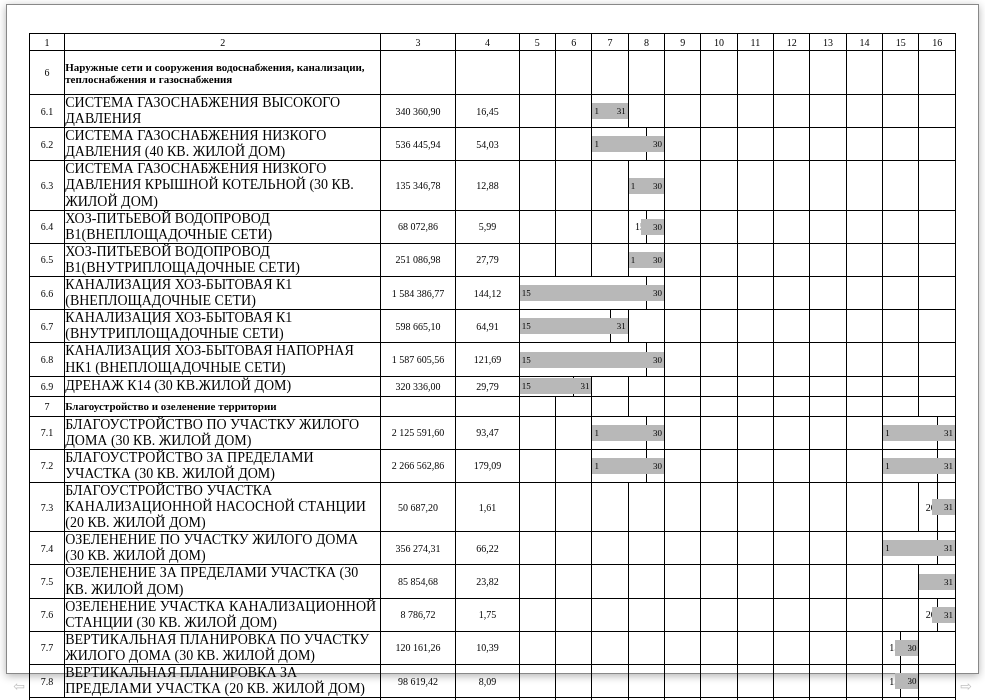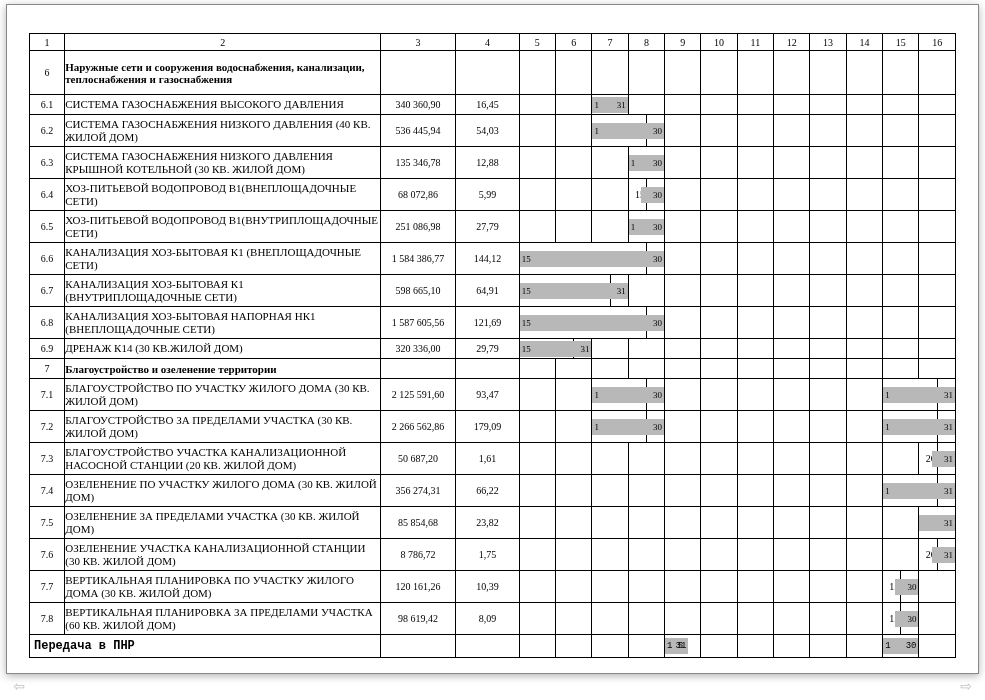--- a/index.html
+++ b/index.html
@@ -38,21 +38,21 @@
     height: 16px;
     font-size: 10px;
   }
   .section-head {
     font-weight: bold;
     font-size: 11px;
     text-align: left;
     padding: 2px 4px;
   }
   .num-cell { text-align:center; font-size:10px;}
-  .desc-cell { text-align:left; padding:2px 4px; font-size:11px; line-height:1.15;}
+  .desc-cell { text-align:left; padding:2px 4px; font-size:14px; line-height:1.15;}
   .val-cell { text-align:center; font-size:10px;}
   .two-line { height:32px;}
   .one-line { height:20px;}
   .three-line { height:44px;}
   .gantt-cell { position:relative; height:100%; padding:0;}
   .bar {
     position:absolute;
     top:50%; transform:translateY(-50%);
     height:16px;
     background:#b8b8b8;
@@ -589,21 +589,21 @@
   <td class="gantt-cell">
             <div class="bar" style="left:-6px;right:0;">
               <span class="rnum">30</span>
             </div>
           </td>
   <td colspan="2"></td>
 </tr>
 
 <tr class="two-line">
   <td class="num-cell">7.8</td>
-  <td class="desc-cell">ВЕРТИКАЛЬНАЯ ПЛАНИРОВКА ЗА ПРЕДЕЛАМИ УЧАСТКА (60 КВ. ЖИЛОЙ ДОМ)</td>
+  <td class="desc-cell">ВЕРТИКАЛЬНАЯ ПЛАНИРОВКА ЗА ПРЕДЕЛАМИ УЧАСТКА (20 КВ. ЖИЛОЙ ДОМ)</td>
   <td class="val-cell">98 619,42</td>
   <td class="val-cell">8,09</td>
   <td colspan="2"></td>
           <td colspan="2"></td>
           <td colspan="2"></td>
           <td colspan="2"></td>
   <td></td>
           <td></td>
           <td></td>
           <td></td>

